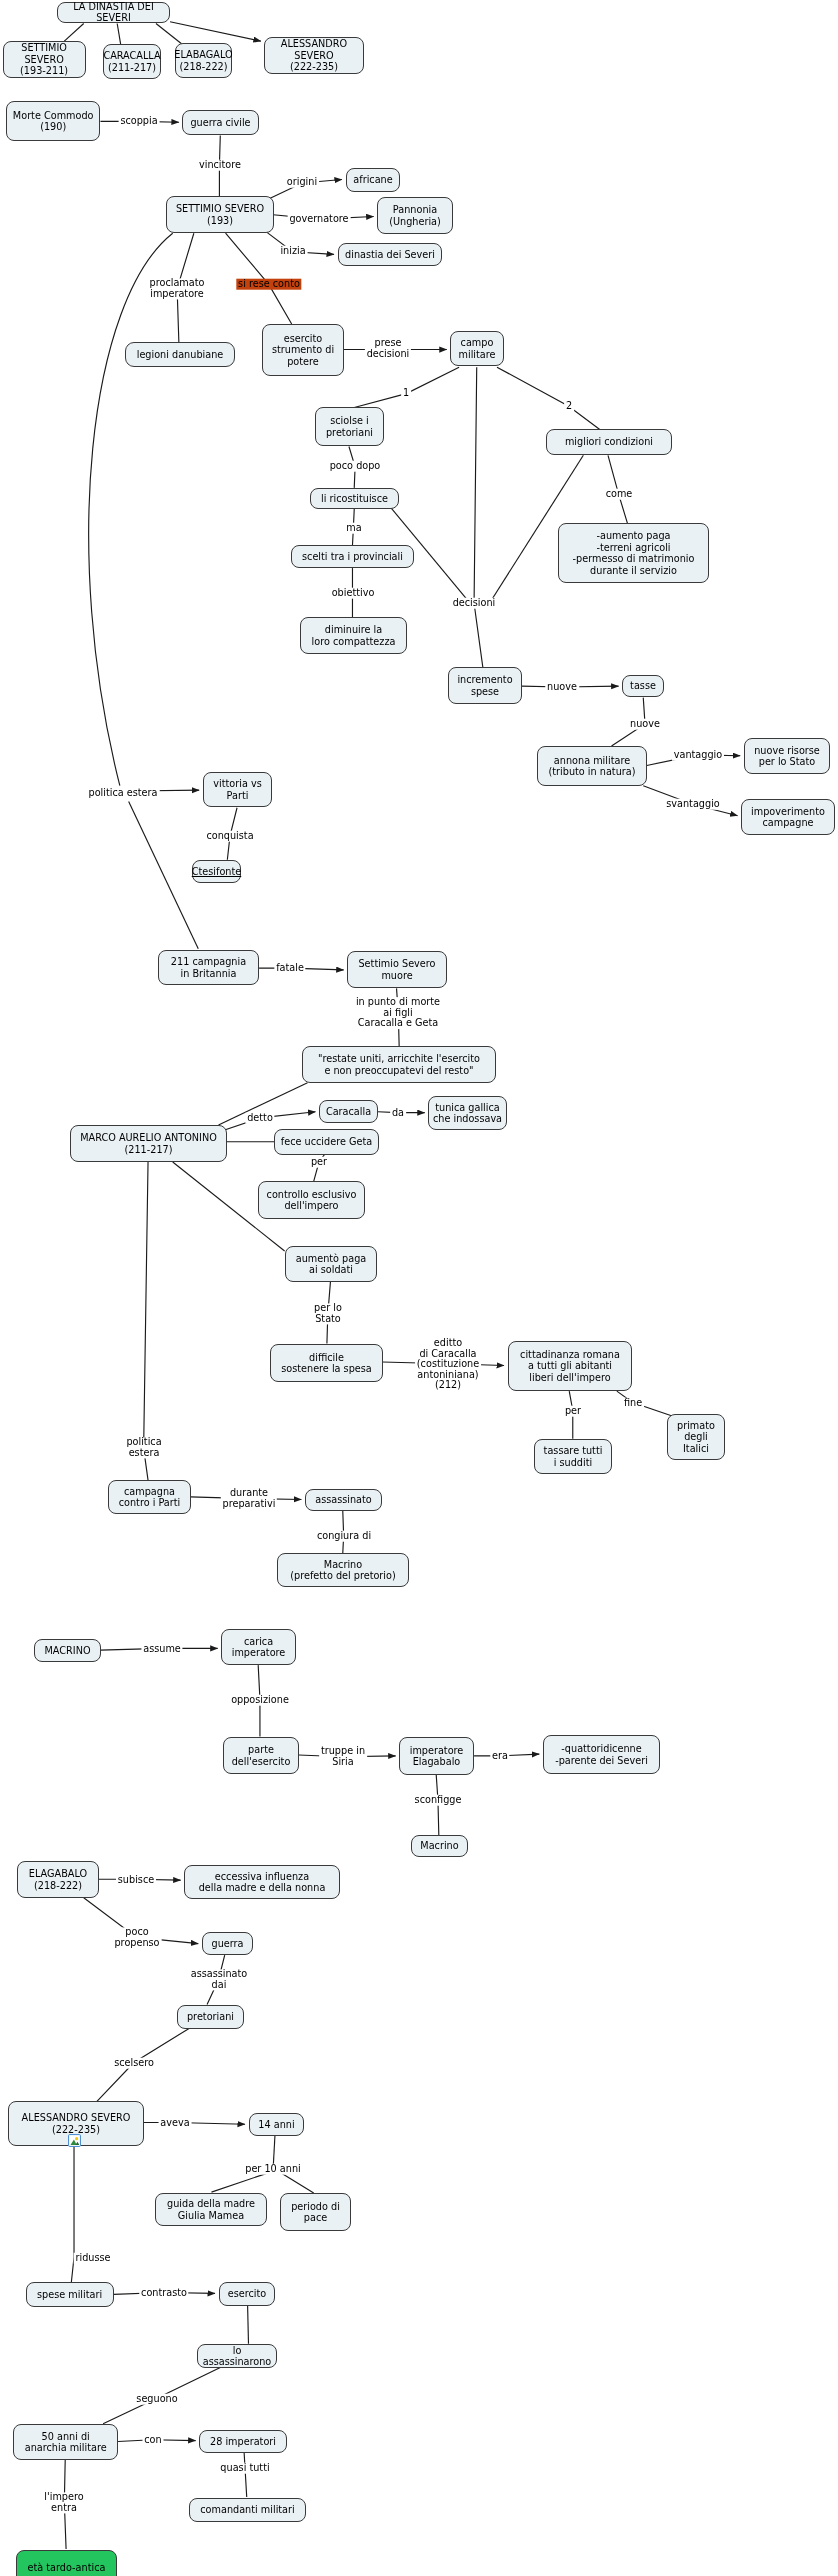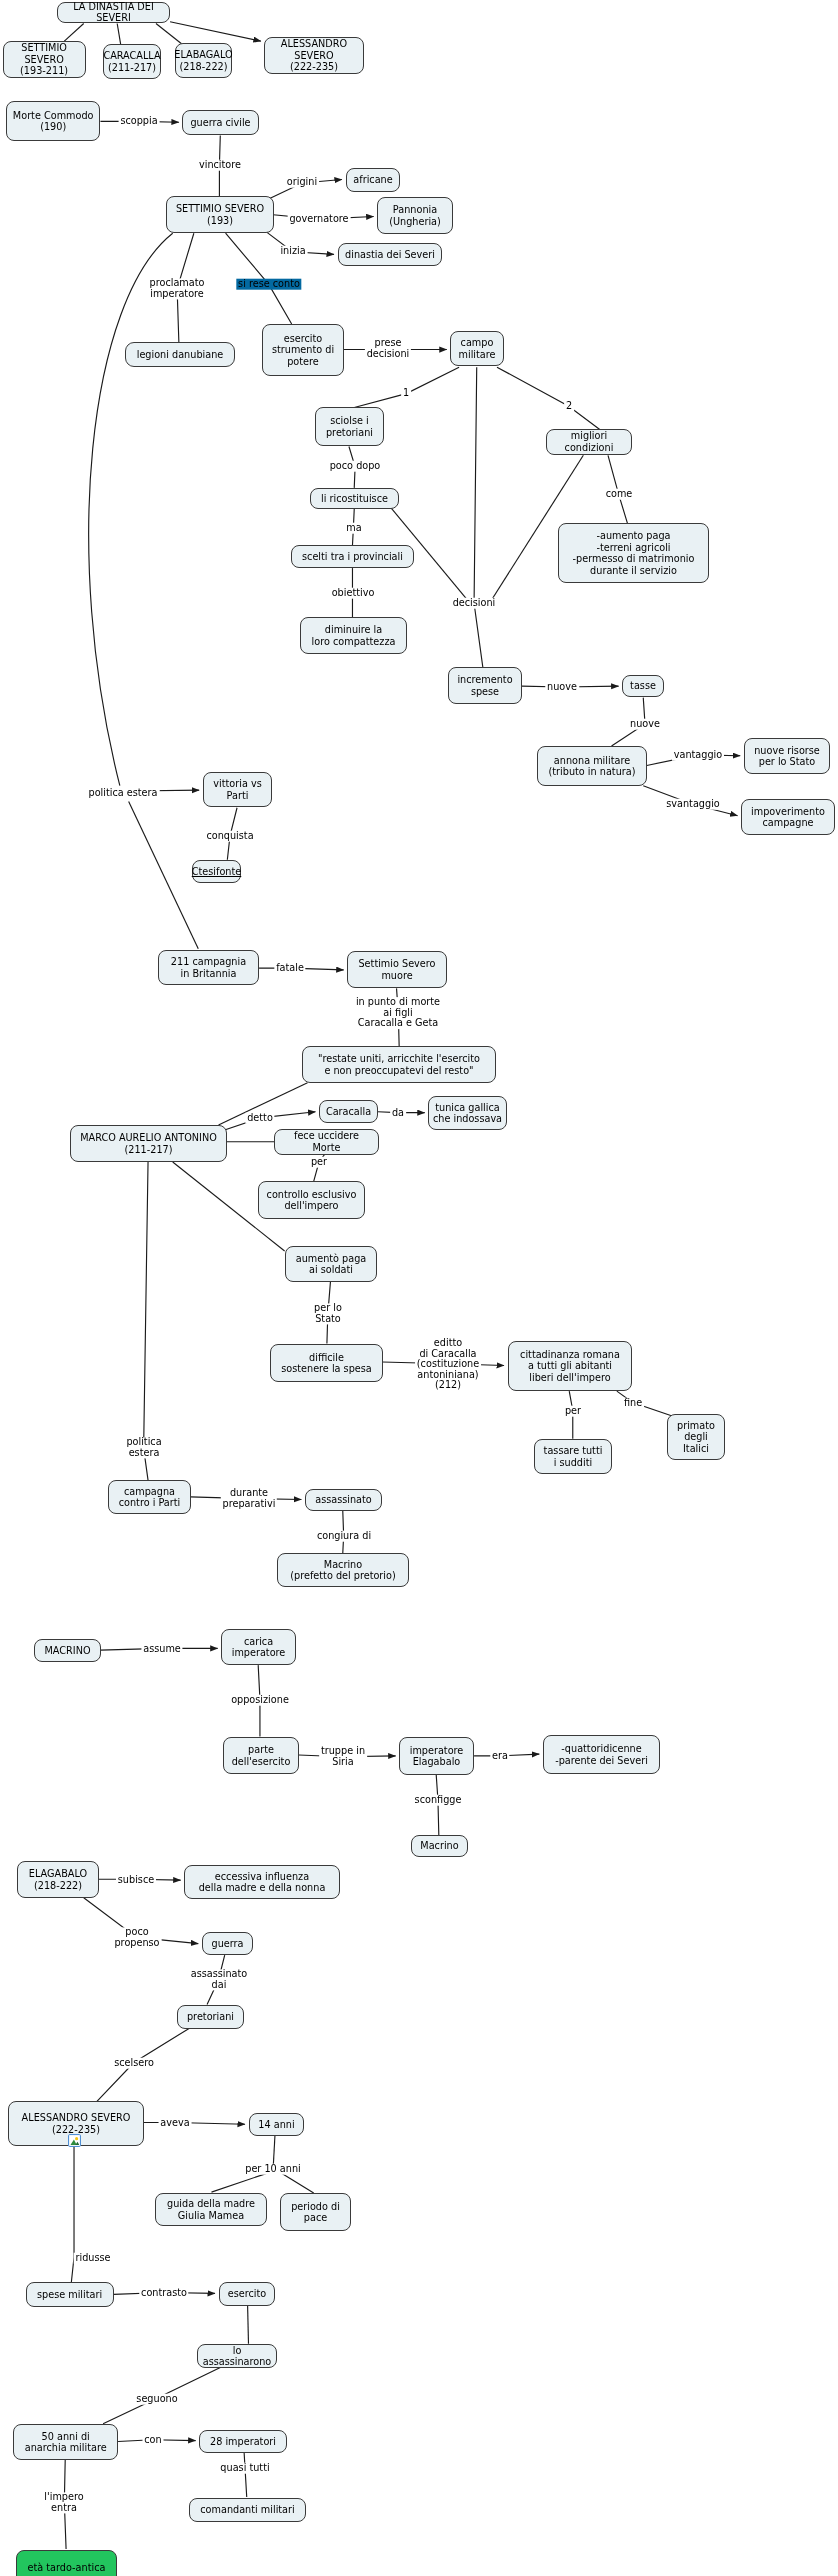--- a/index.html
+++ b/index.html
@@ -104,21 +104,21 @@
       </g>
   </svg>
   <div id="labels-layer">
       <div class="edge-label" style="left: 139px; top: 121px; background: rgb(255, 255, 255);">scoppia</div>
       <div class="edge-label" style="left: 220px; top: 165px; background: rgb(255, 255, 255);">vincitore</div>
       <div class="edge-label" style="left: 302px; top: 182px; background: rgb(255, 255, 255);">origini</div>
       <div class="edge-label" style="left: 319px; top: 219px; background: rgb(255, 255, 255);">governatore</div>
       <div class="edge-label" style="left: 293px; top: 251px; background: rgb(255, 255, 255);">inizia</div>
       <div class="edge-label" style="left: 177px; top: 289px; background: rgb(255, 255, 255);">proclamato
 imperatore</div>
-      <div class="edge-label" style="left: 269px; top: 284px; background: #0369a1;">si rese conto</div>
+      <div class="edge-label" style="left: 269px; top: 284px; background: #c2410c;">si rese conto</div>
       <div class="edge-label" style="left: 388px; top: 349px; background: rgb(255, 255, 255);">prese
 decisioni</div>
       <div class="edge-label" style="left: 406px; top: 393px; background: rgb(255, 255, 255);">1</div>
       <div class="edge-label" style="left: 569px; top: 406px; background: rgb(255, 255, 255);">2</div>
       <div class="edge-label" style="left: 355px; top: 466px; background: rgb(255, 255, 255);">poco dopo</div>
       <div class="edge-label" style="left: 354px; top: 528px; background: rgb(255, 255, 255);">ma</div>
       <div class="edge-label" style="left: 619px; top: 494px; background: rgb(255, 255, 255);">come</div>
       <div class="edge-label" style="left: 353px; top: 593px; background: rgb(255, 255, 255);">obiettivo</div>
       <div class="edge-label" style="left: 474px; top: 603px; background: rgb(255, 255, 255);">decisioni</div>
       <div class="edge-label" style="left: 562px; top: 687px; background: rgb(255, 255, 255);">nuove</div>
@@ -190,21 +190,21 @@
 (Ungheria)</div>
       <div class="node" style="left: 338px; top: 243px; width: 104px; height: 23px; background: rgb(233, 241, 244); border-color: rgb(58, 58, 58);">dinastia dei Severi</div>
       <div class="node" style="left: 125px; top: 342px; width: 110px; height: 25px; background: rgb(233, 241, 244); border-color: rgb(58, 58, 58); border-radius: 9px;">legioni danubiane</div>
       <div class="node" style="left: 262px; top: 324px; width: 82px; height: 52px; background: rgb(233, 241, 244); border-color: rgb(58, 58, 58);">esercito
 strumento di
 potere</div>
       <div class="node" style="left: 450px; top: 331px; width: 54px; height: 35px; background: rgb(233, 241, 244); border-color: rgb(58, 58, 58);">campo
 militare</div>
       <div class="node" style="left: 315px; top: 407px; width: 69px; height: 39px; background: rgb(233, 241, 244); border-color: rgb(58, 58, 58);">sciolse i
 pretoriani</div>
-      <div class="node" style="left: 546px; top: 429px; width: 86px; height: 25.6px; background: rgb(233, 241, 244); border-color: rgb(58, 58, 58);">migliori condizioni</div>
+      <div class="node" style="left: 546px; top: 429px; width: 126px; height: 25.6px; background: rgb(233, 241, 244); border-color: rgb(58, 58, 58);">migliori condizioni</div>
       <div class="node" style="left: 310px; top: 488px; width: 89px; height: 21px; background: rgb(233, 241, 244); border-color: rgb(58, 58, 58);">li ricostituisce</div>
       <div class="node" style="left: 291px; top: 545px; width: 123px; height: 23px; background: rgb(233, 241, 244); border-color: rgb(58, 58, 58);">scelti tra i provinciali</div>
       <div class="node" style="left: 558px; top: 523px; width: 151px; height: 60px; background: rgb(233, 241, 244); border-color: rgb(58, 58, 58);">-aumento paga
 -terreni agricoli
 -permesso di matrimonio
 durante il servizio</div>
       <div class="node" style="left: 300px; top: 617px; width: 107px; height: 37px; background: rgb(233, 241, 244); border-color: rgb(58, 58, 58);">diminuire la
 loro compattezza</div>
       <div class="node" style="left: 448px; top: 667px; width: 74px; height: 37px; background: rgb(233, 241, 244); border-color: rgb(58, 58, 58);">incremento
 spese</div>
@@ -222,21 +222,21 @@
 in Britannia</div>
       <div class="node" style="left: 347px; top: 951px; width: 100px; height: 37px; background: rgb(233, 241, 244); border-color: rgb(58, 58, 58);">Settimio Severo
 muore</div>
       <div class="node" style="left: 302px; top: 1046px; width: 194px; height: 37px; background: rgb(233, 241, 244); border-color: rgb(58, 58, 58);">"restate uniti, arricchite l'esercito
 e non preoccupatevi del resto"</div>
       <div class="node" style="left: 70px; top: 1125px; width: 157px; height: 37px; background: rgb(233, 241, 244); border-color: rgb(58, 58, 58);">MARCO AURELIO ANTONINO
 (211-217)</div>
       <div class="node" style="left: 319px; top: 1100px; width: 59px; height: 23px; background: rgb(233, 241, 244); border-color: rgb(58, 58, 58);">Caracalla</div>
       <div class="node" style="left: 428px; top: 1096px; width: 79px; height: 34px; background: rgb(233, 241, 244); border-color: rgb(58, 58, 58);">tunica gallica
 che indossava</div>
-      <div class="node" style="left: 274px; top: 1129px; width: 105px; height: 25.6px; background: rgb(233, 241, 244); border-color: rgb(58, 58, 58);">fece uccidere Morte</div>
+      <div class="node" style="left: 274px; top: 1129px; width: 105px; height: 25.6px; background: rgb(233, 241, 244); border-color: rgb(58, 58, 58);">fece uccidere Geta</div>
       <div class="node" style="left: 258px; top: 1181px; width: 107px; height: 38px; background: rgb(233, 241, 244); border-color: rgb(58, 58, 58);">controllo esclusivo
 dell'impero</div>
       <div class="node" style="left: 285px; top: 1246px; width: 92px; height: 36px; background: rgb(233, 241, 244); border-color: rgb(58, 58, 58);">aumentò paga
 ai soldati</div>
       <div class="node" style="left: 270px; top: 1344px; width: 113px; height: 38px; background: rgb(233, 241, 244); border-color: rgb(58, 58, 58);">difficile
 sostenere la spesa</div>
       <div class="node" style="left: 508px; top: 1341px; width: 124px; height: 50px; background: rgb(233, 241, 244); border-color: rgb(58, 58, 58);">cittadinanza romana
 a tutti gli abitanti
 liberi dell'impero</div>
       <div class="node" style="left: 534px; top: 1439px; width: 78px; height: 35px; background: rgb(233, 241, 244); border-color: rgb(58, 58, 58);">tassare tutti

